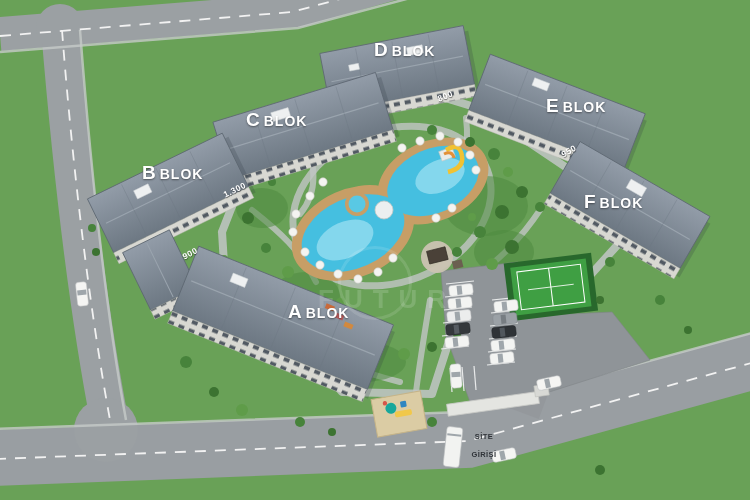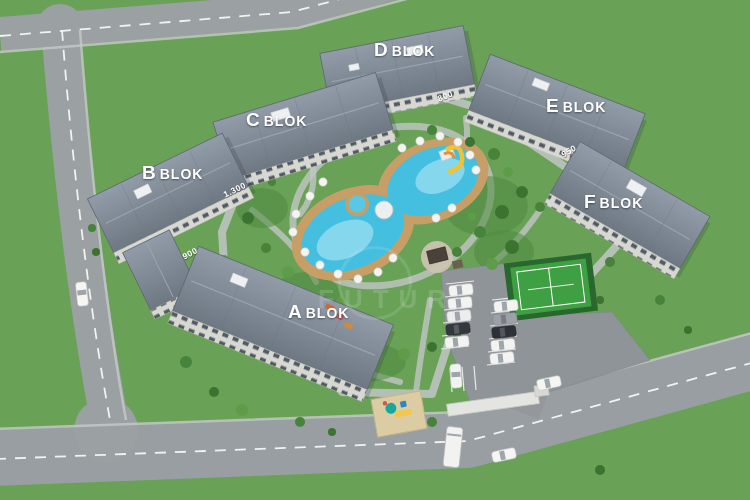--- a/index.html
+++ b/index.html
@@ -396,17 +396,21 @@
 <div class="block-label" style="left:584px;top:192px;">
   <span class="letter">F</span>
   <span class="word">BLOK</span>
 </div>
 
 <div class="dist-label" style="left:224px;top:190px;transform:rotate(-26deg);">1.300</div>
 <div class="dist-label" style="left:183px;top:252px;transform:rotate(-28deg);">900</div>
 <div class="dist-label" style="left:438px;top:94px;transform:rotate(-22deg);">800</div>
 <div class="dist-label" style="left:562px;top:150px;transform:rotate(-30deg);">950</div>
 
+<div class="entrance-label">
+  <div>SİTE</div>
+  <div>GİRİŞİ</div>
+</div>
 
 <div class="watermark-circle"></div>
 <div class="watermark">FUTUR</div>
 
 </div>
 
 </body></html>

